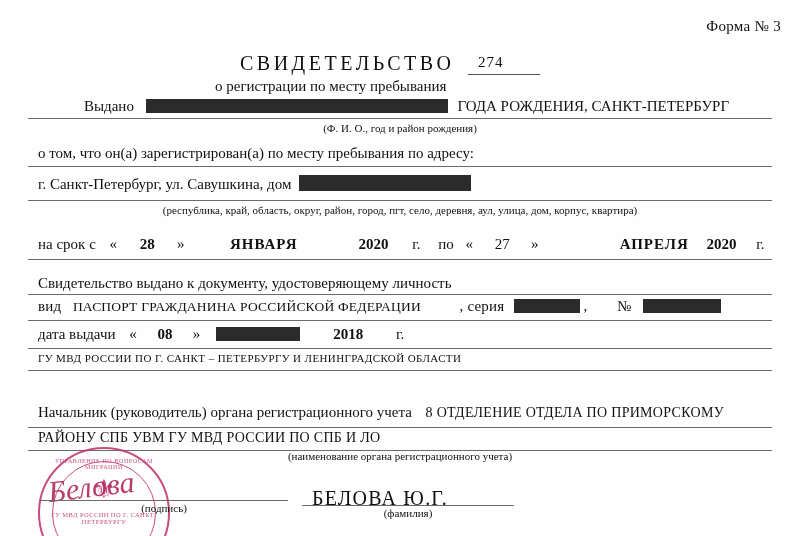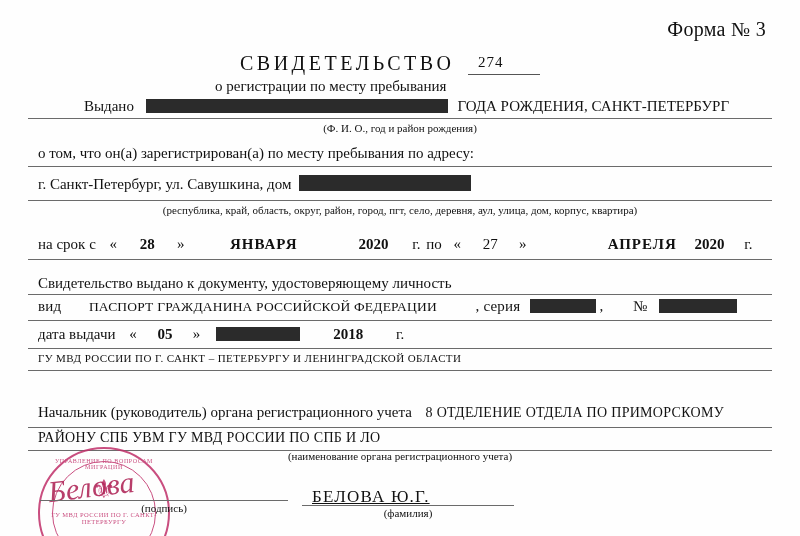--- a/index.html
+++ b/index.html
@@ -17,22 +17,22 @@
     height: 536px;
     background: #fefefe;
     overflow: hidden;
   }
   .abs { position: absolute; }
   .center { text-align: center; }
   .nowrap { white-space: nowrap; }
 
   .form-no {
     top: 18px;
-    right: 34px;
-    font-size: 20px;
+    right: 19px;
+    font-size: 15px;
     letter-spacing: 0.3px;
     font-family: Liberation Serif, serif;
   }
   .title-main {
     top: 52px;
     left: 240px;
     font-size: 20px;
     letter-spacing: 3.5px;
     font-weight: 400;
   }
@@ -98,21 +98,21 @@
 
   .r9-text { top: 404px; left: 38px; font-size: 15px; }
   .r9 { top: 427px; left: 28px; width: 744px; }
 
   .r10-text { top: 430px; left: 38px; font-size: 14px; letter-spacing: 0.3px; }
   .r10 { top: 450px; left: 28px; width: 744px; }
   .cap4 { top: 450px; left: 0; width: 800px; }
 
   .sig-rule { top: 500px; left: 40px; width: 248px; }
   .sig-cap { top: 502px; left: 40px; width: 248px; }
-  .fam-text { top: 487px; left: 312px; font-size: 17px; letter-spacing: 1.2px; text-decoration: underline; }
+  .fam-text { top: 487px; left: 312px; font-size: 20px; letter-spacing: 1.2px; }
   .fam-rule { top: 505px; left: 302px; width: 212px; }
   .fam-cap { top: 507px; left: 302px; width: 212px; }
 
   
   .stamp {
     top: 447px;
     left: 38px;
     width: 128px;
     height: 128px;
     border: 2.5px solid #c0306a;
@@ -202,48 +202,48 @@
   <div class="abs center cap2 lbl-sm">(республика, край, область, округ, район, город, пгт, село, деревня, аул, улица, дом, корпус, квартира)</div>
 
   <div class="abs r4-text nowrap">
     <span>на срок с</span>
     <span class="quote" style="margin-left:10px;">«</span>
     <span style="display:inline-block;width:52px;text-align:center;font-weight:bold;">28</span>
     <span class="quote">»</span>
     <span style="display:inline-block;width:150px;text-align:center;font-weight:bold;letter-spacing:1px;">ЯНВАРЯ</span>
     <span style="display:inline-block;width:62px;text-align:center;font-weight:bold;">2020</span>
     <span style="margin-left:4px;">г.</span>
-    <span style="margin-left:2px;">по</span>
+    <span style="margin-left:14px;">по</span>
     <span class="quote" style="margin-left:8px;">«</span>
     <span style="display:inline-block;width:50px;text-align:center;font-weight:normal;">27</span>
     <span class="quote">»</span>
     <span style="display:inline-block;width:146px;text-align:right;font-weight:bold;letter-spacing:1px;">АПРЕЛЯ</span>
     <span style="display:inline-block;width:58px;text-align:center;font-weight:bold;">2020</span>
     <span style="margin-left:2px;">г.</span>
   </div>
   <div class="abs rule r4"></div>
 
   <div class="abs r5-text">Свидетельство выдано к документу, удостоверяющему личность</div>
   <div class="abs rule r5"></div>
 
   <div class="abs r6-text nowrap">
     <span style="font-size:15px;">вид</span>
-    <span style="margin-left:24px;letter-spacing:0.2px;">ПАСПОРТ ГРАЖДАНИНА РОССИЙСКОЙ ФЕДЕРАЦИИ</span>
+    <span style="margin-left:8px;letter-spacing:0.2px;">ПАСПОРТ ГРАЖДАНИНА РОССИЙСКОЙ ФЕДЕРАЦИИ</span>
     <span style="font-size:15px;margin-left:35px;">, серия</span>
     <span class="redact" style="width:66px; margin-left:6px;"></span>
     <span style="font-size:15px;">,</span>
     <span style="font-size:15px;margin-left:26px;">№</span>
     <span class="redact" style="width:78px; margin-left:8px;"></span>
   </div>
   <div class="abs rule r6"></div>
 
   <div class="abs r7-text nowrap">
     <span>дата выдачи</span>
     <span class="quote" style="margin-left:10px;">«</span>
-    <span style="display:inline-block;width:48px;text-align:center;font-weight:bold;">05</span>
+    <span style="display:inline-block;width:48px;text-align:center;font-weight:bold;">08</span>
     <span class="quote">»</span>
     <span class="redact" style="width:84px; margin-left:12px;"></span>
     <span style="display:inline-block;width:88px;text-align:center;font-weight:bold;">2018</span>
     <span>г.</span>
   </div>
   <div class="abs rule r7"></div>
 
   <div class="abs r8-text">ГУ  МВД  РОССИИ  ПО  Г. САНКТ – ПЕТЕРБУРГУ  И  ЛЕНИНГРАДСКОЙ ОБЛАСТИ</div>
   <div class="abs rule r8"></div>
 

